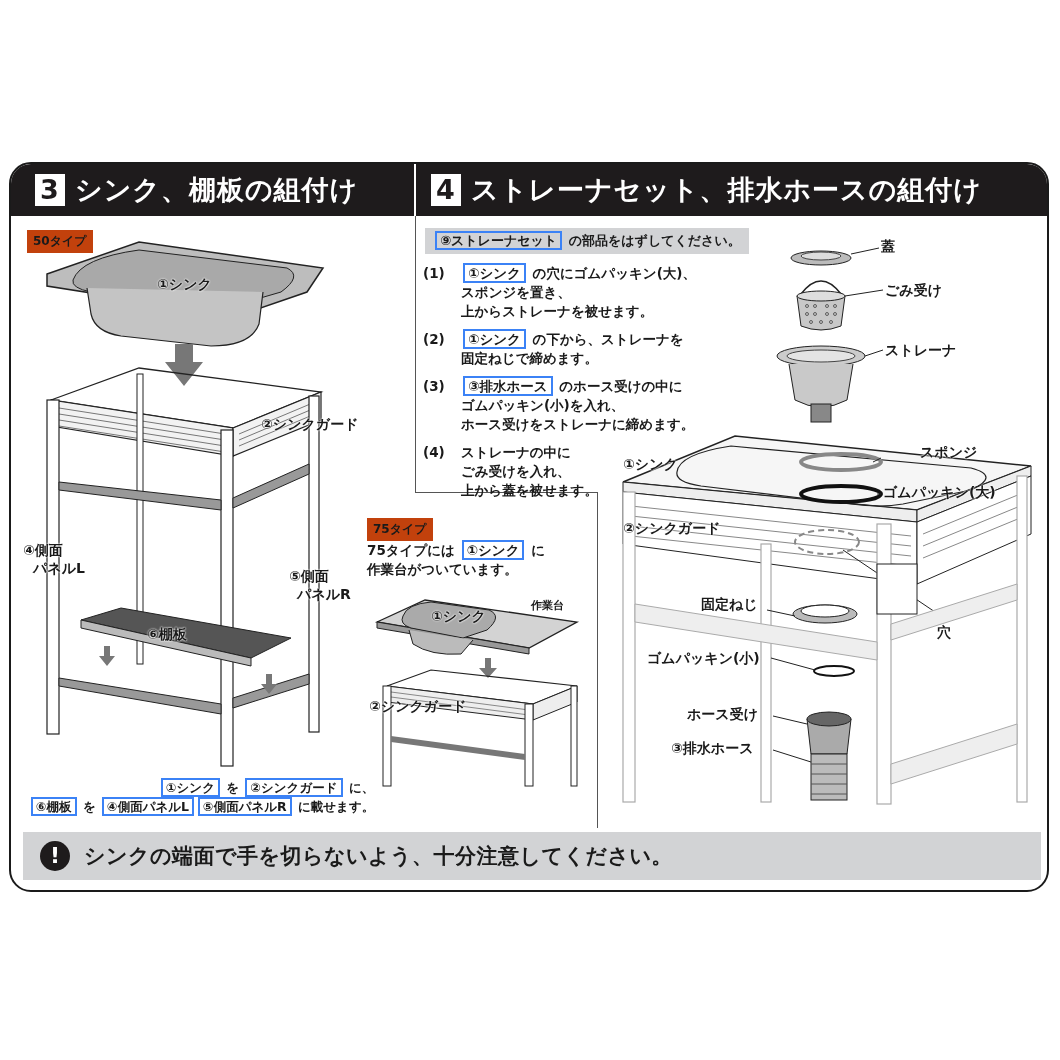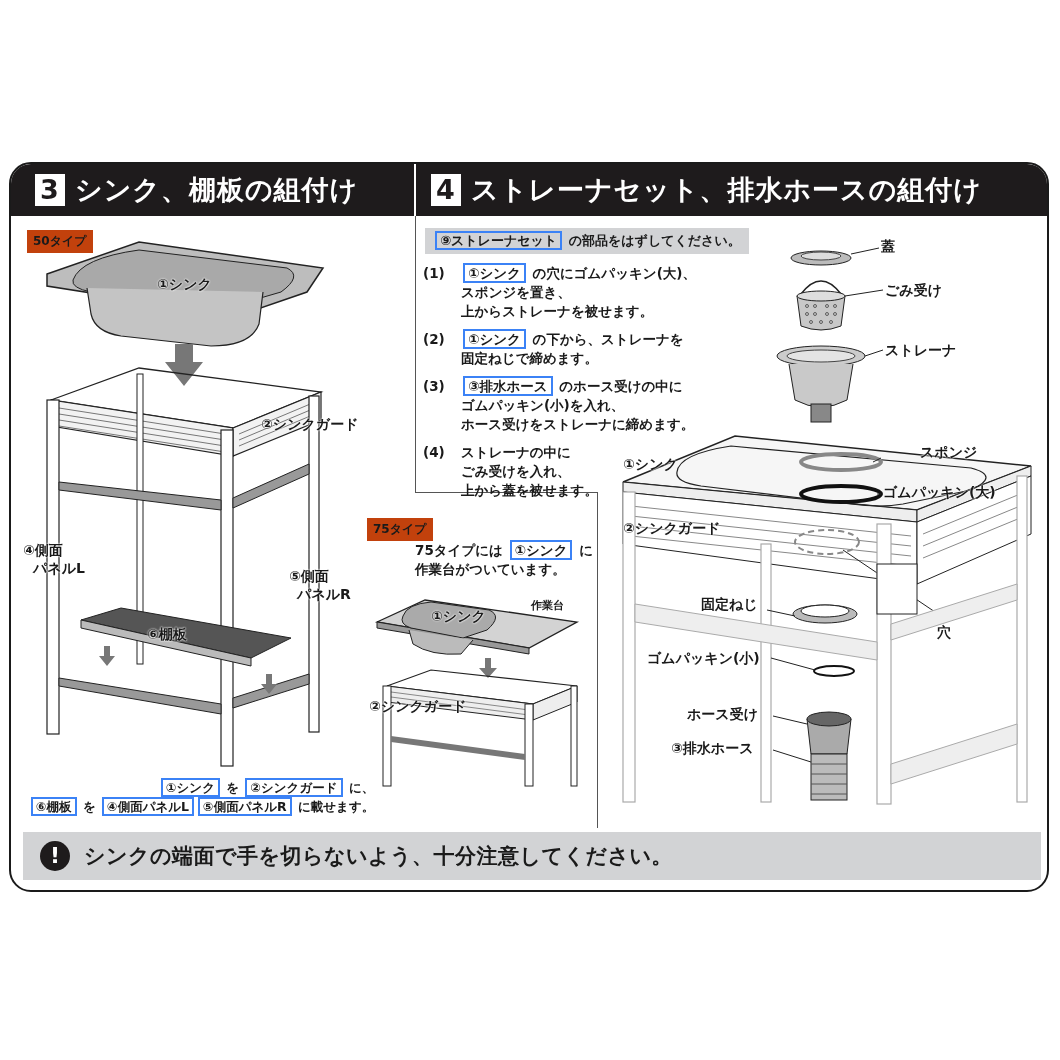--- a/index.html
+++ b/index.html
@@ -23,21 +23,21 @@
   .label.small { font-size:11px; }
   .boxed { border:2px solid #3b82f6; padding:0 3px; margin:0 2px; }
 
   .instr-top { position:absolute; left:414px; top:64px; background:#d2d3d5; font-size:13px; font-weight:bold;
                padding:4px 8px; white-space:nowrap; }
   .steps { position:absolute; left:412px; top:100px; width:330px; font-size:13.5px; font-weight:bold; line-height:19px; }
   .step { display:flex; margin-bottom:9px; }
   .step-no { width:38px; flex:none; font-weight:bold; }
   .step-body div { white-space:nowrap; }
 
-  .note75 { position:absolute; left:356px; top:353px; font-size:13.5px; font-weight:bold; line-height:19px; white-space:nowrap;margin-left:48px; }
+  .note75 { position:absolute; left:356px; top:353px; font-size:13.5px; font-weight:bold; line-height:19px; white-space:nowrap; }
   .bottom-note { position:absolute; left:18px; top:614px; font-size:12.5px; font-weight:bold; line-height:19px; white-space:nowrap;text-align:right; }
   .warn { position:absolute; left:12px; top:668px; width:1018px; height:48px; background:#d2d3d5;
           display:flex; align-items:center; }
   .warn-icon { width:30px; height:30px; border-radius:50%; background:#1e1b1c; color:#fff; font-weight:bold;
                font-size:22px; text-align:center; line-height:30px; margin-left:17px; margin-right:14px; }
   .warn-text { font-size:21px; font-weight:bold; letter-spacing:0.5px; }
   svg { position:absolute; overflow:visible; }
 </style>
 </head>
 <body>

